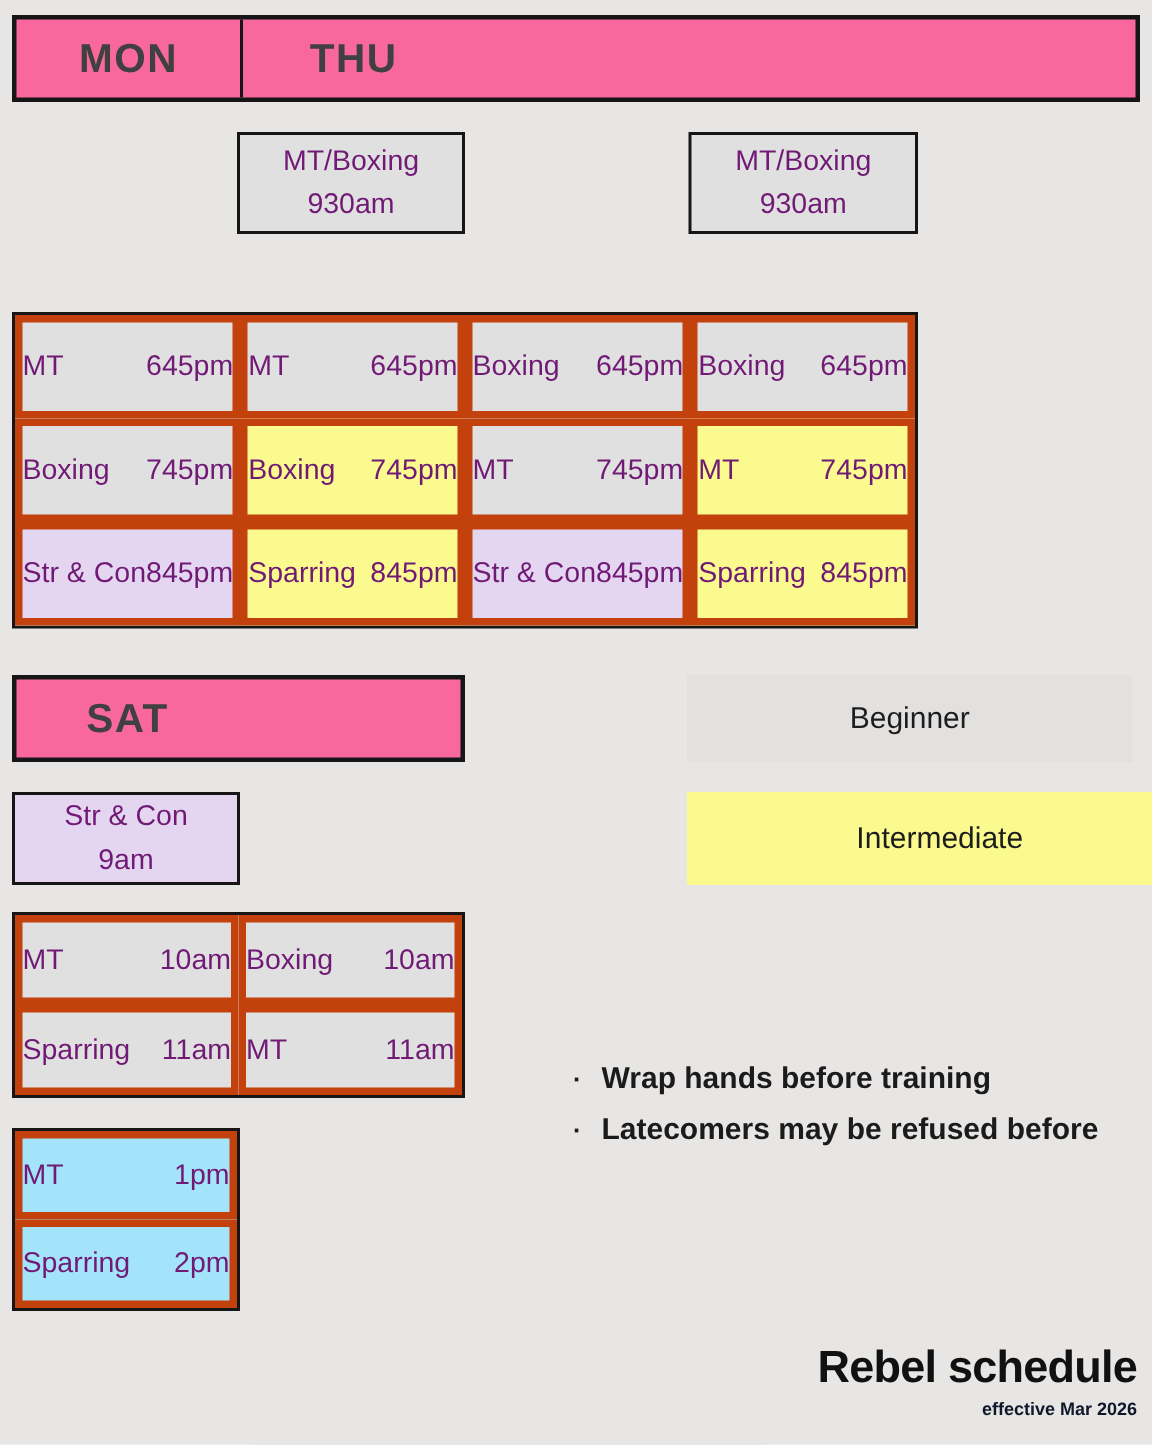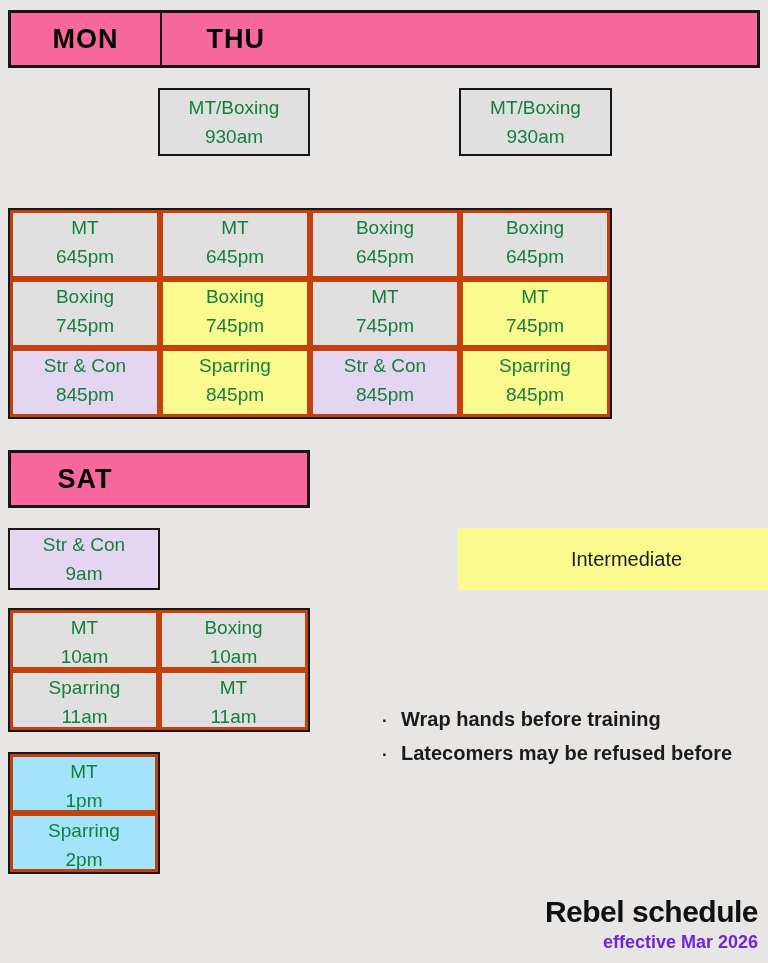--- a/index.html
+++ b/index.html
@@ -2,59 +2,59 @@
 <html><head>
 <meta charset="utf-8">
 <style>
   html,body{margin:0;padding:0;}
   body{font-family:"Liberation Sans",sans-serif;}
   .sheet{position:relative;width:768px;height:963px;overflow:hidden;}
 
   
   .hdr{position:absolute;display:grid;border:3px solid #161616;box-sizing:border-box;}
   .hdr .day{display:flex;align-items:center;justify-content:center;
-            color:#000000;font-weight:700;font-size:27px;letter-spacing:1px;}
+            color:#404040;font-weight:700;font-size:27px;letter-spacing:1px;}
   .hdr .day + .day{border-left:2.5px solid #161616;}
   #weekday-header{left:8px;top:10px;width:752px;height:58px;grid-template-columns:repeat(5,1fr);}
   #weekend-header{left:8px;top:450px;width:302px;height:58px;grid-template-columns:repeat(2,1fr);}
 
   
   .cellbox{position:absolute;border:2.5px solid #161616;box-sizing:border-box;
            display:flex;flex-direction:column;align-items:center;justify-content:center;}
   #morning-tue{left:158px;top:88px;width:152px;height:68px;}
   #morning-thu{left:459px;top:88px;width:153px;height:68px;}
   #weekend-early{left:8px;top:528px;width:152px;height:62px;}
 
   
   .grid{position:absolute;border:2px solid #161616;box-sizing:content-box;display:grid;}
-  .grid .cell{border:3px solid #c2410c;display:flex;flex-direction:column;
-              align-items:center;justify-content:flex-start;}
+  .grid .cell{border:5px solid #c2410c;display:flex;
+              align-items:center;justify-content:space-between;}
   #weekday-grid{left:8px;top:208px;width:600px;grid-template-columns:repeat(4,1fr);grid-auto-rows:69px;}
   #weekend-grid{left:8px;top:608px;width:298px;grid-template-columns:repeat(2,1fr);grid-auto-rows:60px;}
   #weekend-pm{left:8px;top:752px;width:148px;grid-template-columns:1fr;grid-auto-rows:59px;}
 
-  .cell-name,.cell-time{font-size:19px;color:#15803d;line-height:29px;white-space:nowrap;}
+  .cell-name,.cell-time{font-size:19px;color:#701a75;line-height:29px;white-space:nowrap;}
 
   
   .legend-box{position:absolute;left:458px;width:297px;display:flex;align-items:center;
               justify-content:center;font-size:20px;color:#1d1d1d;}
   #legend-beginner{top:450px;height:58px;}
   #legend-intermediate{top:528px;height:62px;}
   #legend-advanced{top:608px;height:60px;}
 
   
   .notes{position:absolute;left:382px;top:708px;width:380px;}
   .note-line{display:flex;align-items:baseline;font-weight:700;font-size:20px;
              color:#1b1b1b;margin-bottom:11px;}
   .note-bullet{width:19px;font-size:17px;flex:0 0 19px;}
 
   
   .footer{position:absolute;right:10px;top:895px;text-align:right;}
   .footer-title{font-size:30px;font-weight:700;color:#111;letter-spacing:-0.5px;line-height:34px;}
-  .footer-sub{font-size:18px;font-weight:700;color:#6d28d9;margin-top:3px;}
+  .footer-sub{font-size:12px;font-weight:700;color:#0f172a;margin-top:3px;}
 </style>
 </head>
 <body>
 
 <div class="sheet" style="background-color: rgb(232, 230, 228);">
 
   <div class="hdr" id="weekday-header" style="background-color: rgb(248, 104, 156);">
     <div class="day">MON</div>
     <div class="day">THU</div>
   </div>
@@ -151,20 +151,23 @@
     <div class="cell" style="background-color: rgb(163, 228, 251);">
       <span class="cell-name">MT</span>
       <span class="cell-time">1pm</span>
     </div>
     <div class="cell" style="background-color: rgb(163, 228, 251);">
       <span class="cell-name">Sparring</span>
       <span class="cell-time">2pm</span>
     </div>
   </div>
 
+  <div class="legend-box" id="legend-beginner" style="background-color: rgb(226, 225, 224);">
+    <span>Beginner</span>
+  </div>
   <div class="legend-box" id="legend-intermediate" style="background-color: rgb(250, 250, 142); padding-left: 20px;">
     <span>Intermediate</span>
   </div>
 
   <div class="notes">
     <div class="note-line">
       <span class="note-bullet">·</span>
       <span>Wrap hands before training</span>
     </div>
     <div class="note-line">

